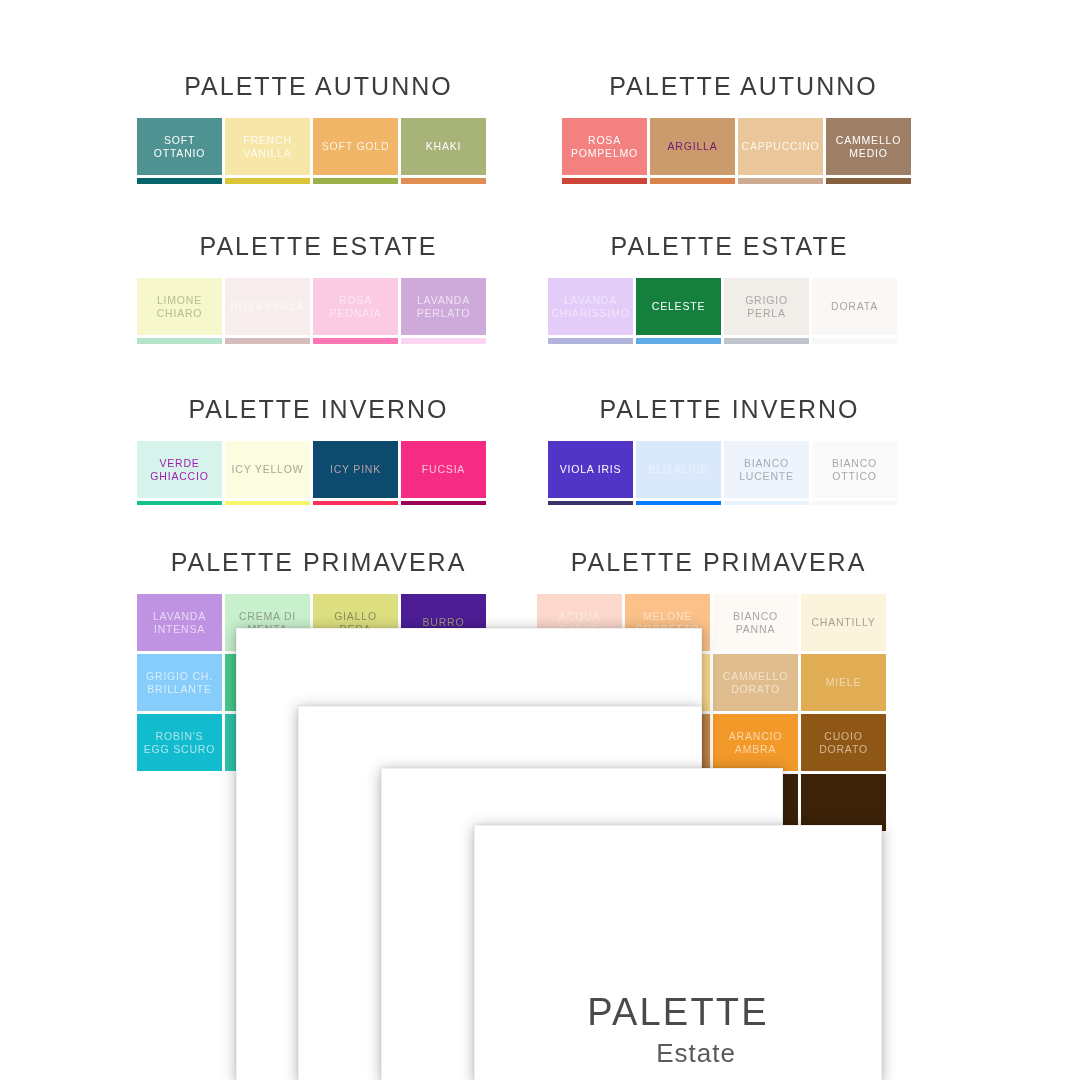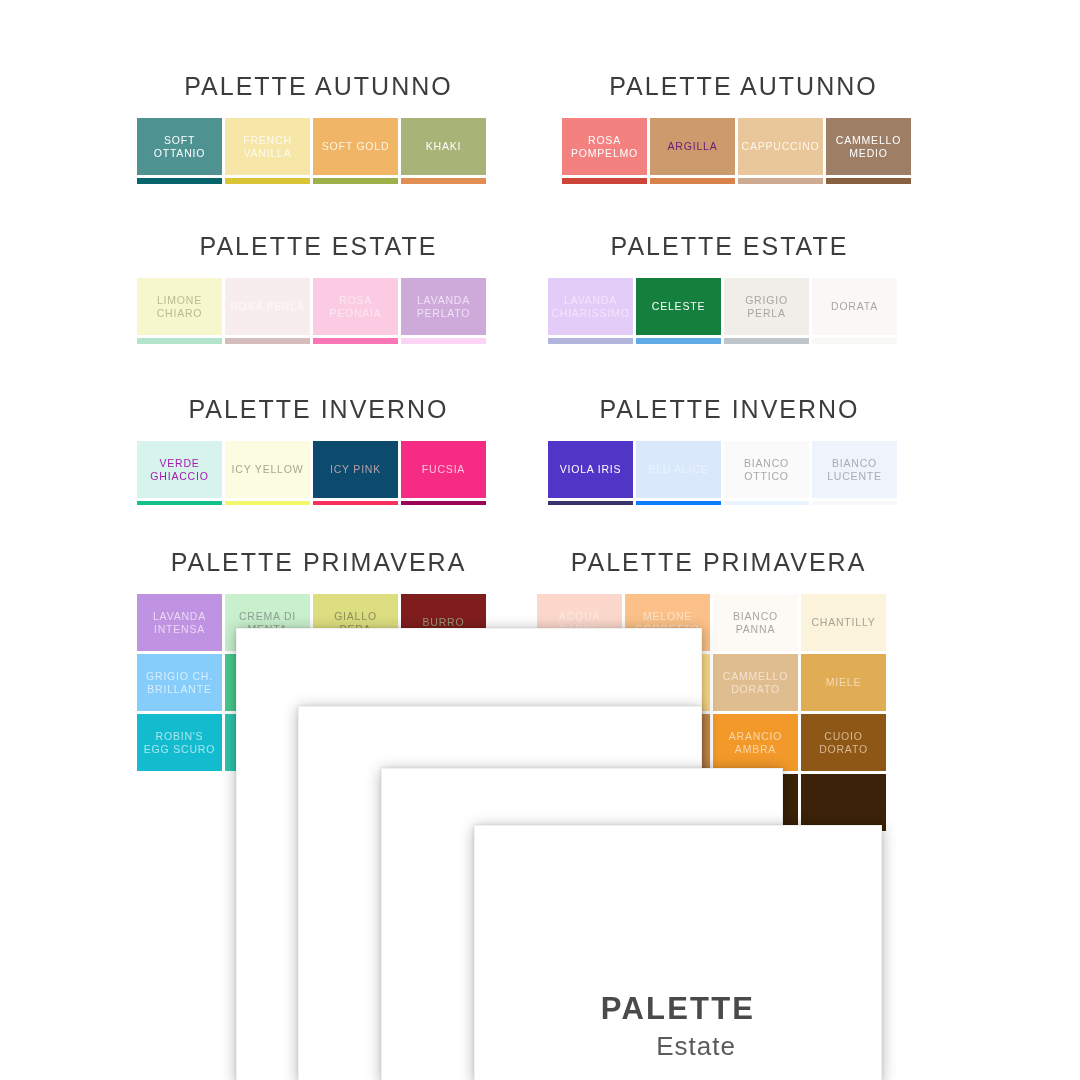--- a/index.html
+++ b/index.html
@@ -57,22 +57,22 @@
     border:1px solid #f0f0f0;
     box-shadow:0 2px 14px rgba(0,0,0,0.30), 0 0 3px rgba(0,0,0,0.10);
   }
   .card-caption{
     position:absolute;
     left:0;right:0;
     text-align:center;
   }
   .card-caption .cap-main{
     display:block;
-    font-size:31px;
-    font-weight:700;
+    font-size:38px;
+    font-weight:400;
     letter-spacing:2.2px;
     color:#4a4a4a;
   }
   .card-caption .cap-sub{
     display:block;
     font-size:26px;
     font-weight:300;
     letter-spacing:1.0px;
     color:#5a5a5a;
     margin-top:4px;
@@ -205,25 +205,25 @@
 <div class="palette-block" style="left:548px;top:395px;width:363px;">
   <div class="palette-title">PALETTE INVERNO</div>
   <div class="clip" style="height:81px;">
     <div class="swatch-grid">
       <div class="swatch" style="background:#5135c6;color:#ffffff">
           <span>VIOLA IRIS</span>
         </div>
       <div class="swatch" style="background:#d9e9fb;color:#eaf3fd">
           <span>BLU ALICE</span>
         </div>
+      <div class="swatch" style="background:#eef3fc;color:#a8acb4">
+          <span>BIANCO LUCENTE</span>
+        </div>
       <div class="swatch" style="background:#fafafa;color:#a8a8a8">
           <span>BIANCO OTTICO</span>
-        </div>
-      <div class="swatch" style="background:#eef3fc;color:#a8acb4">
-          <span>BIANCO LUCENTE</span>
         </div>
       <div class="swatch" style="background:#3a336b;color:#9d98c0"></div>
       <div class="swatch" style="background:#0a7bfc;color:#9fcbfe"></div>
       <div class="swatch" style="background:#e8f3fd;color:#f4f9fe"></div>
       <div class="swatch" style="background:#f7f7f7;color:#fbfbfb"></div>
     </div>
   </div>
 </div>
 
 <div class="palette-block" style="left:137px;top:548px;width:363px;">
@@ -232,21 +232,21 @@
     <div class="swatch-grid">
       <div class="swatch" style="background:#bf92e2;color:#ead9f6">
           <span>LAVANDA INTENSA</span>
         </div>
       <div class="swatch" style="background:#c8f0cd;color:#8f9f92">
           <span>CREMA DI MENTA</span>
         </div>
       <div class="swatch" style="background:#ddde7f;color:#8e8f5c">
           <span>GIALLO PERA</span>
         </div>
-      <div class="swatch" style="background:#7f1d1d;color:#9a9678">
+      <div class="swatch" style="background:#4c1d95;color:#9a9678">
           <span>BURRO</span>
         </div>
       <div class="swatch" style="background:#87cdfb;color:#d7eefe">
           <span>GRIGIO CH. BRILLANTE</span>
         </div>
       <div class="swatch" style="background:#47c98c;color:#b5ebd0">
           <span>ACQUA MARINA</span>
         </div>
       <div class="swatch" style="background:#8a8cf7;color:#cfd0fc">
           <span>BLU PERVINCA</span>

